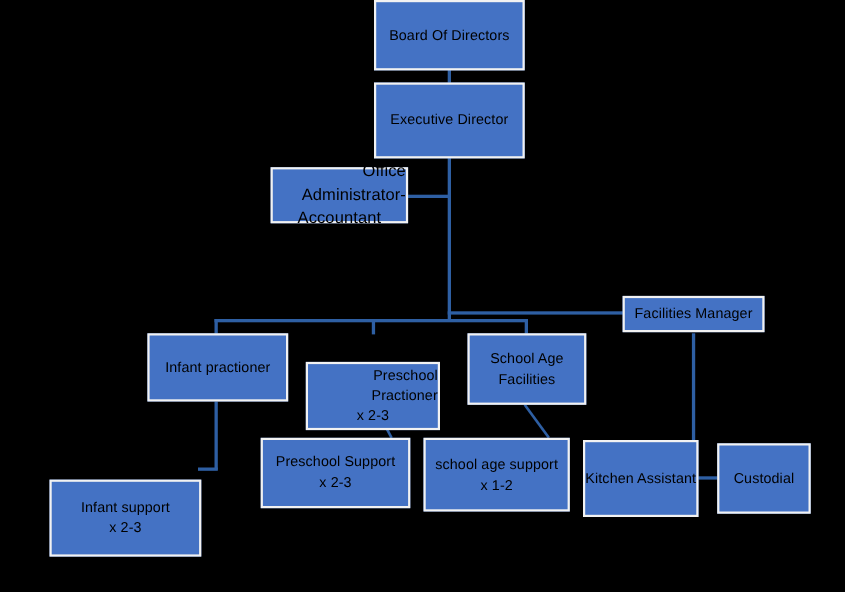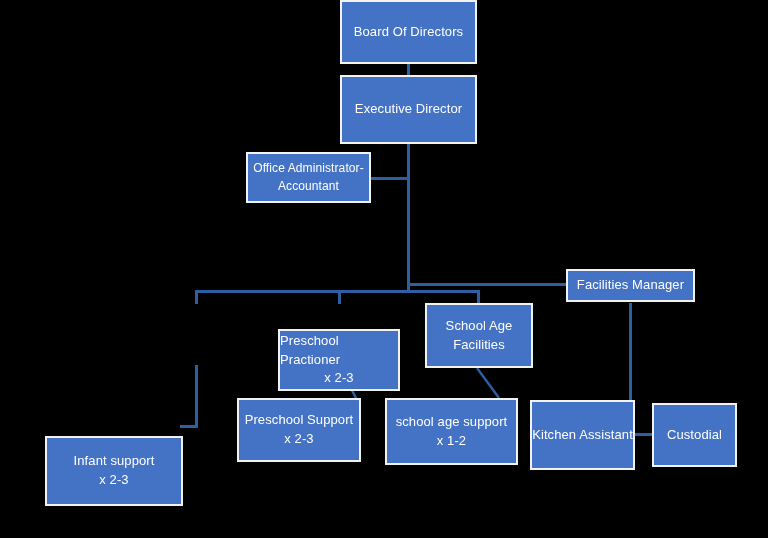--- a/index.html
+++ b/index.html
@@ -17,24 +17,24 @@
   }
   .node {
     position: absolute;
     background: #4472C4;
     border: 2px solid #F2F2F2;
     box-sizing: border-box;
     display: flex;
     flex-direction: column;
     align-items: center;
     justify-content: center;
-    color: #ffffff;
+    color: #000000;
     font-size: 13px;
     line-height: 1.45;
-    text-align: left;
+    text-align: right;
     letter-spacing: 0.1px;
     z-index: 3;
   }
   .node .line2 { display: block; }
   .conn {
     position: absolute;
     background: #2E5FA3;
     z-index: 1;
   }
   .conn.h { height: 3px; }
@@ -86,46 +86,49 @@
   <div class="conn h" style="left:633px; top:433px; width:21px;"></div>
 
   <div class="node" style="left:340px; top:0px; width:137px; height:64px;">
     <span>Board Of Directors</span>
   </div>
 
   <div class="node" style="left:340px; top:75px; width:137px; height:69px;">
     <span>Executive Director</span>
   </div>
 
-  <div class="node" style="left:246px; top:152px; width:125px; height:51px; font-size:12px;">
+  <div class="node" style="left:246px; top:152px; width:125px; height:51px; font-size:15px;">
     <span>Office Administrator-</span>
     <span class="line2">Accountant</span>
   </div>
 
   <div class="node" style="left:566px; top:269px; width:129px; height:33px;">
     <span>Facilities Manager</span>
   </div>
 
+  <div class="node" style="left:134px; top:303px; width:128px; height:62px;">
+    <span>Infant practioner</span>
+  </div>
 
   <div class="node" style="left:278px; top:303px; width:122px; height:62px;margin-top:26px;">
     <span>Preschool Practioner</span>
     <span class="line2">x 2-3</span>
   </div>
 
   <div class="node" style="left:425px; top:303px; width:108px; height:65px;">
     <span>School Age</span>
     <span class="line2">Facilities</span>
   </div>
 
   <div class="node" style="left:45px; top:392px; width:138px; height:70px;margin-top:44px;">
     <span>Infant support</span>
     <span class="line2">x 2-3</span>
   </div>
 
-  <div class="node" style="left:237px; top:398px; width:124px; height:64px;">
+  <div class="node" style="left:237px; top:398px; width:136px; height:64px;">
     <span>Preschool Support</span>
     <span class="line2">x 2-3</span>
   </div>
 
   <div class="node" style="left:385px; top:398px; width:133px; height:67px;">
     <span>school age support</span>
     <span class="line2">x 1-2</span>
   </div>
 
   <div class="node" style="left:530px; top:400px; width:105px; height:70px;">

